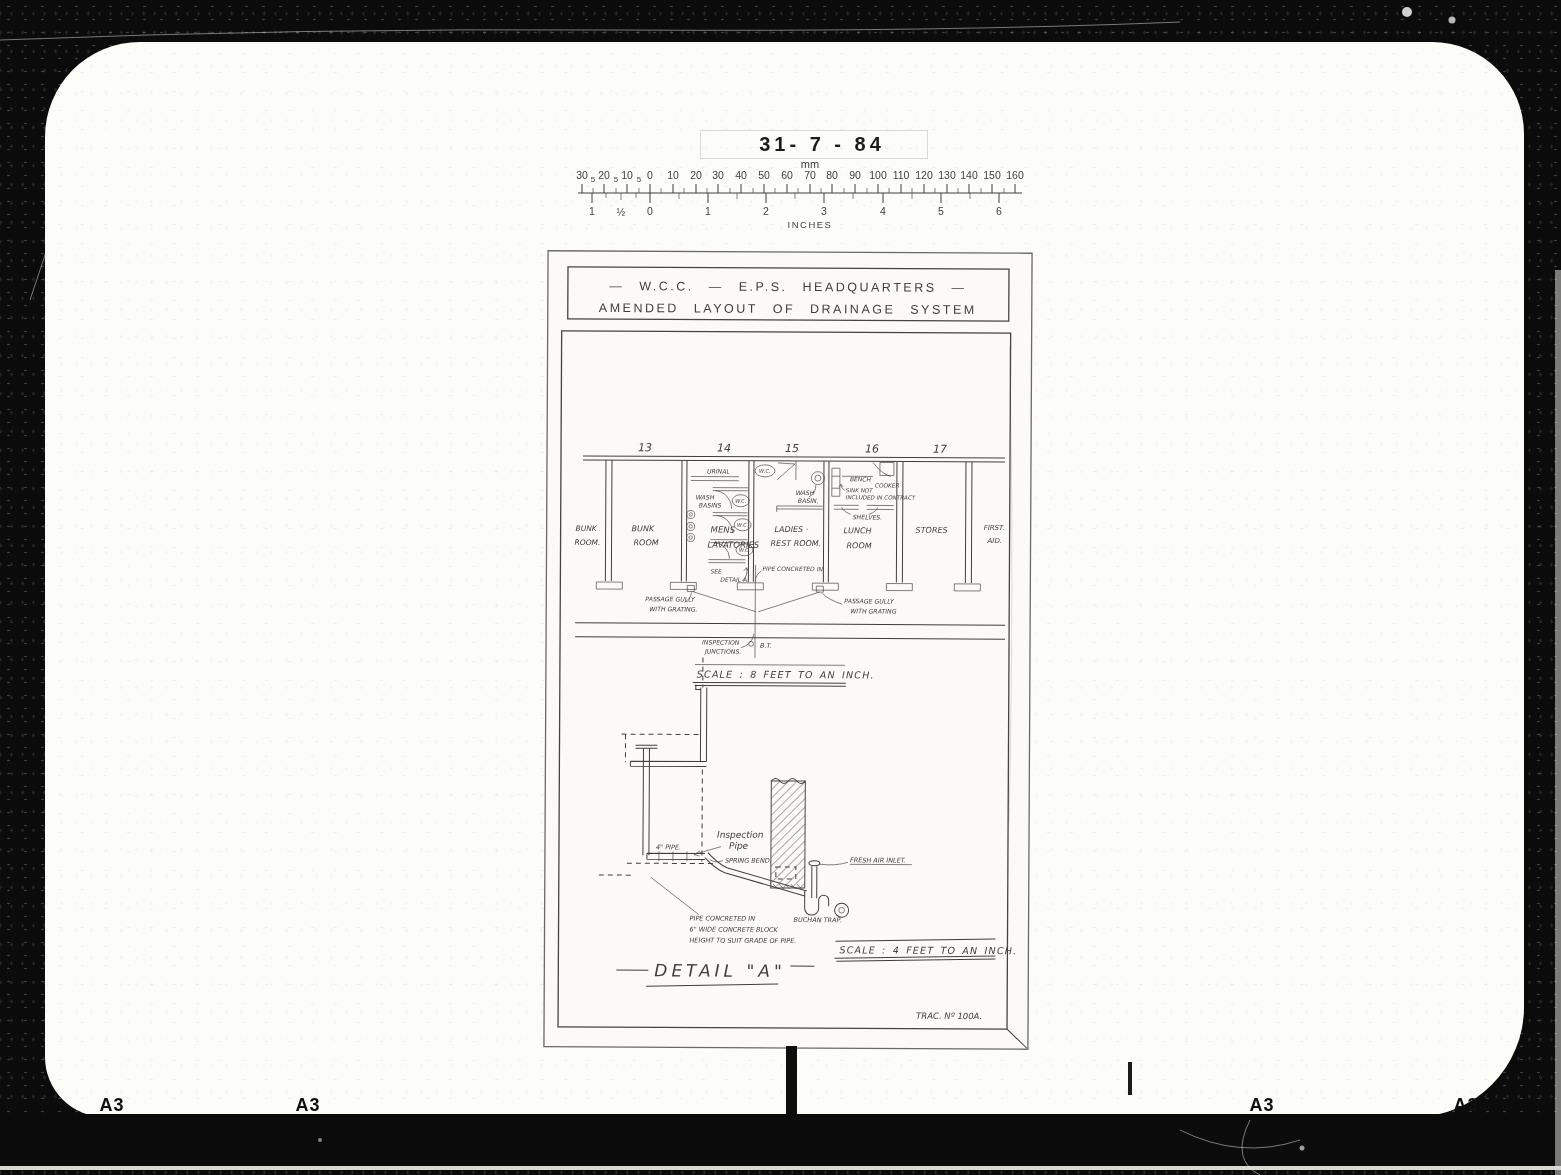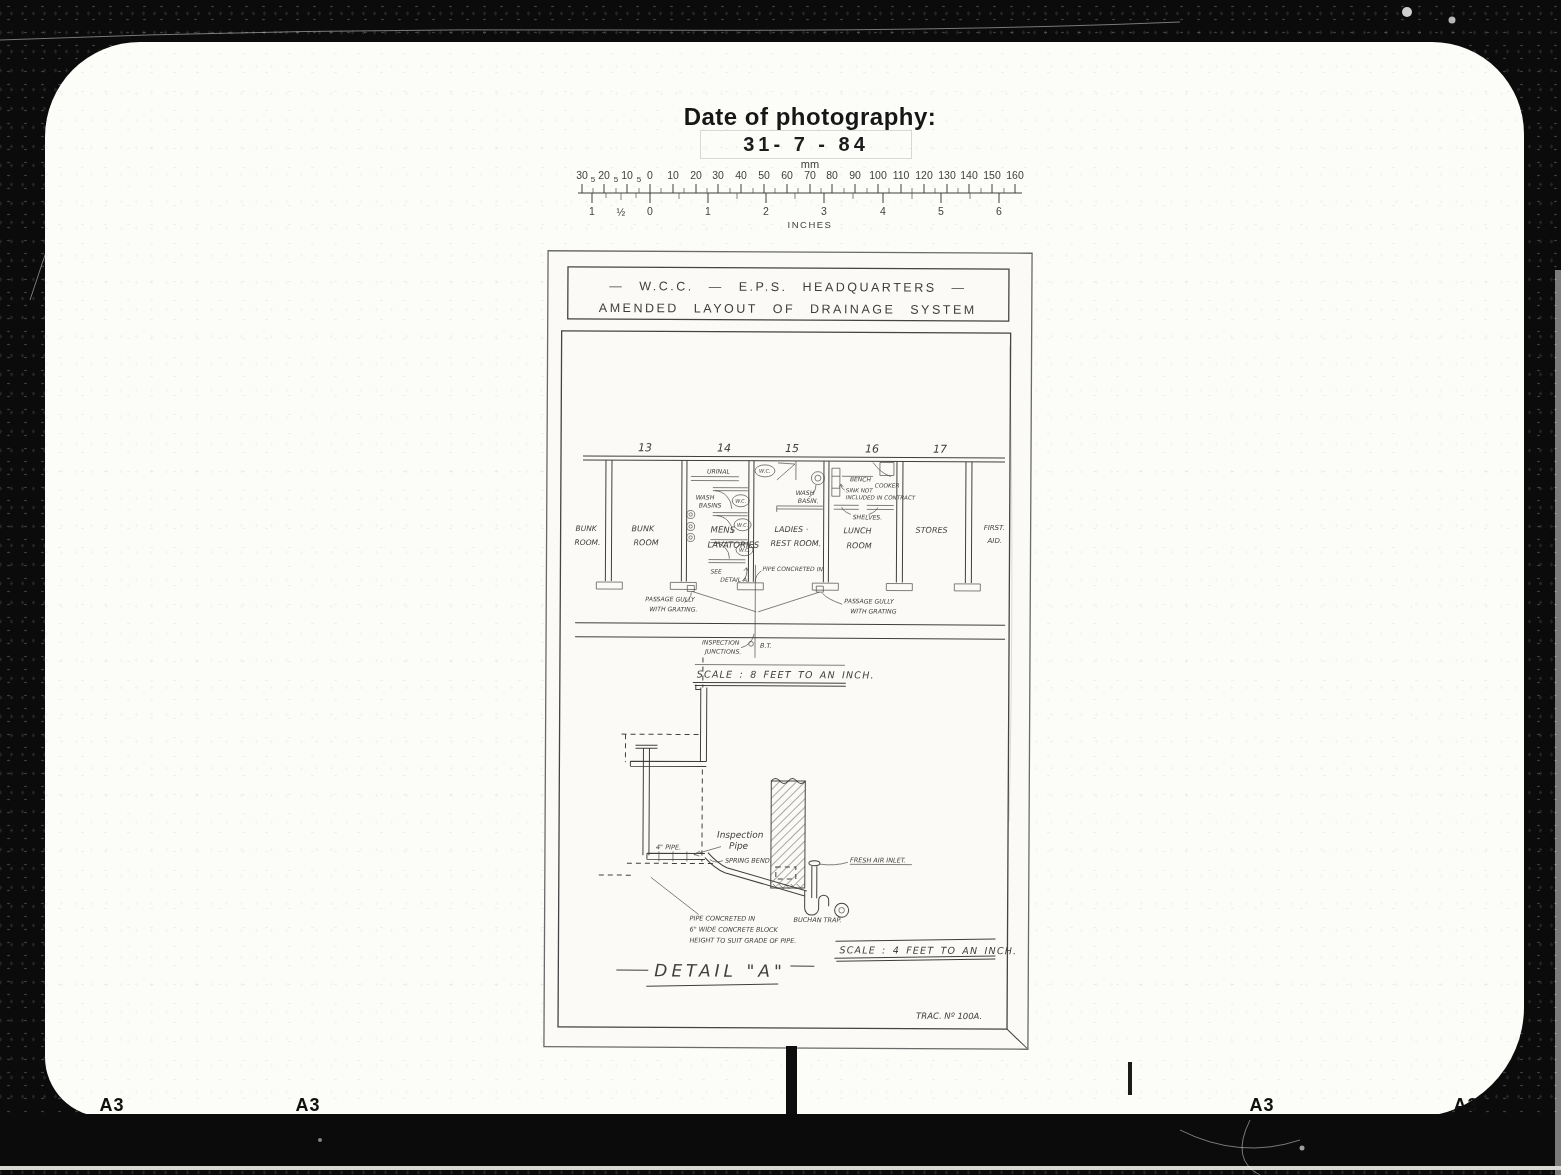--- a/index.html
+++ b/index.html
@@ -14,21 +14,21 @@
          border-radius:95px 92px 110px 60px;}
   .photo::after{content:"";position:absolute;inset:0;border-radius:inherit;
     background-image:radial-gradient(rgba(0,0,0,.05) 1px, transparent 1.2px),
                      radial-gradient(rgba(0,0,0,.03) 1px, transparent 1.2px);
     background-size:23px 19px,15px 27px;background-position:3px 2px,9px 11px;pointer-events:none;}
   .abs{position:absolute;}
   .date-label{left:660px;top:103px;width:300px;text-align:center;font-size:24px;font-weight:bold;
               color:#161616;letter-spacing:.5px;}
   .date-value{left:700px;top:130px;width:210px;height:27px;line-height:27px;text-align:center;
               font-size:20px;font-weight:bold;letter-spacing:4px;color:#1c1c1c;
-              border:1px solid rgba(0,0,0,.14);}
+              border:1px solid rgba(0,0,0,.14);padding-left:16px;}
   .a3{position:absolute;top:1095px;width:80px;text-align:center;font-weight:bold;font-size:18px;
       color:#101010;letter-spacing:1px;}
   .cover-bottom{position:absolute;left:0;top:1114px;width:1561px;height:52px;background:#0b0b0b;}
   .film-strip{position:absolute;left:0;top:1166px;width:1561px;height:4px;background:#e9e9e5;opacity:.92;}
   .film-right{position:absolute;left:1555px;top:270px;width:6px;height:905px;background:#d9d9d5;opacity:.55;}
   .tick-mark{position:absolute;left:1128px;top:1062px;width:4px;height:33px;background:#1b1b1b;}
   .sync-bar{position:absolute;left:786px;top:1046px;width:11px;height:70px;background:#0d0d0d;}
   svg text{fill:#3e3e3e;}
   .eng{font-family:"Liberation Sans",sans-serif;}
   .hand{font-family:"DejaVu Sans",sans-serif;font-style:italic;}
@@ -40,21 +40,20 @@
   .dash{stroke:#3f3f3f;stroke-width:1;fill:none;stroke-dasharray:5 4;}
   .scr{stroke:rgba(255,255,255,.45);stroke-width:1;fill:none;}
 </style>
 </head>
 <body>
 
 <div id="screen">
 
   <div class="photo"></div>
 
-  <div class="abs date-label">Date of photography:</div>
   <div class="abs date-value">31- 7 - 84</div>
 
   <svg class="abs" style="left:555px;top:150px;" width="480" height="85" viewBox="555 150 480 85">
     <text class="eng" x="810" y="168" font-size="11" text-anchor="middle">mm</text>
     <path class="ln" d="M578,193H1022" stroke-width="1.3"></path>
     <path class="ln" d="M582,193V184 M604,193V184 M627,193V184 M650,193V184 M673,193V184 M696,193V184 M718,193V184 M741,193V184 M764,193V184 M787,193V184 M810,193V184 M832,193V184 M855,193V184 M878,193V184 M901,193V184 M924,193V184 M947,193V184 M969,193V184 M992,193V184 M1015,193V184"></path>
     <path class="thin" d="M593,193V188 M616,193V188 M639,193V188 M661,193V188 M684,193V188 M707,193V188 M730,193V188 M753,193V188 M775,193V188 M798,193V188 M821,193V188 M844,193V188 M867,193V188 M889,193V188 M912,193V188 M935,193V188 M958,193V188 M981,193V188 M1004,193V188"></path>
     <path class="ln" d="M592,193V203 M650,193V203 M708,193V203 M766,193V203 M824,193V203 M883,193V203 M941,193V203 M999,193V203"></path>
     <path class="thin" d="M606,193V198 M621,193V200 M636,193V198 M679,193V199 M737,193V199 M795,193V199 M853,193V199 M912,193V199 M970,193V199"></path>
     <g class="eng" font-size="10.5" text-anchor="middle">

